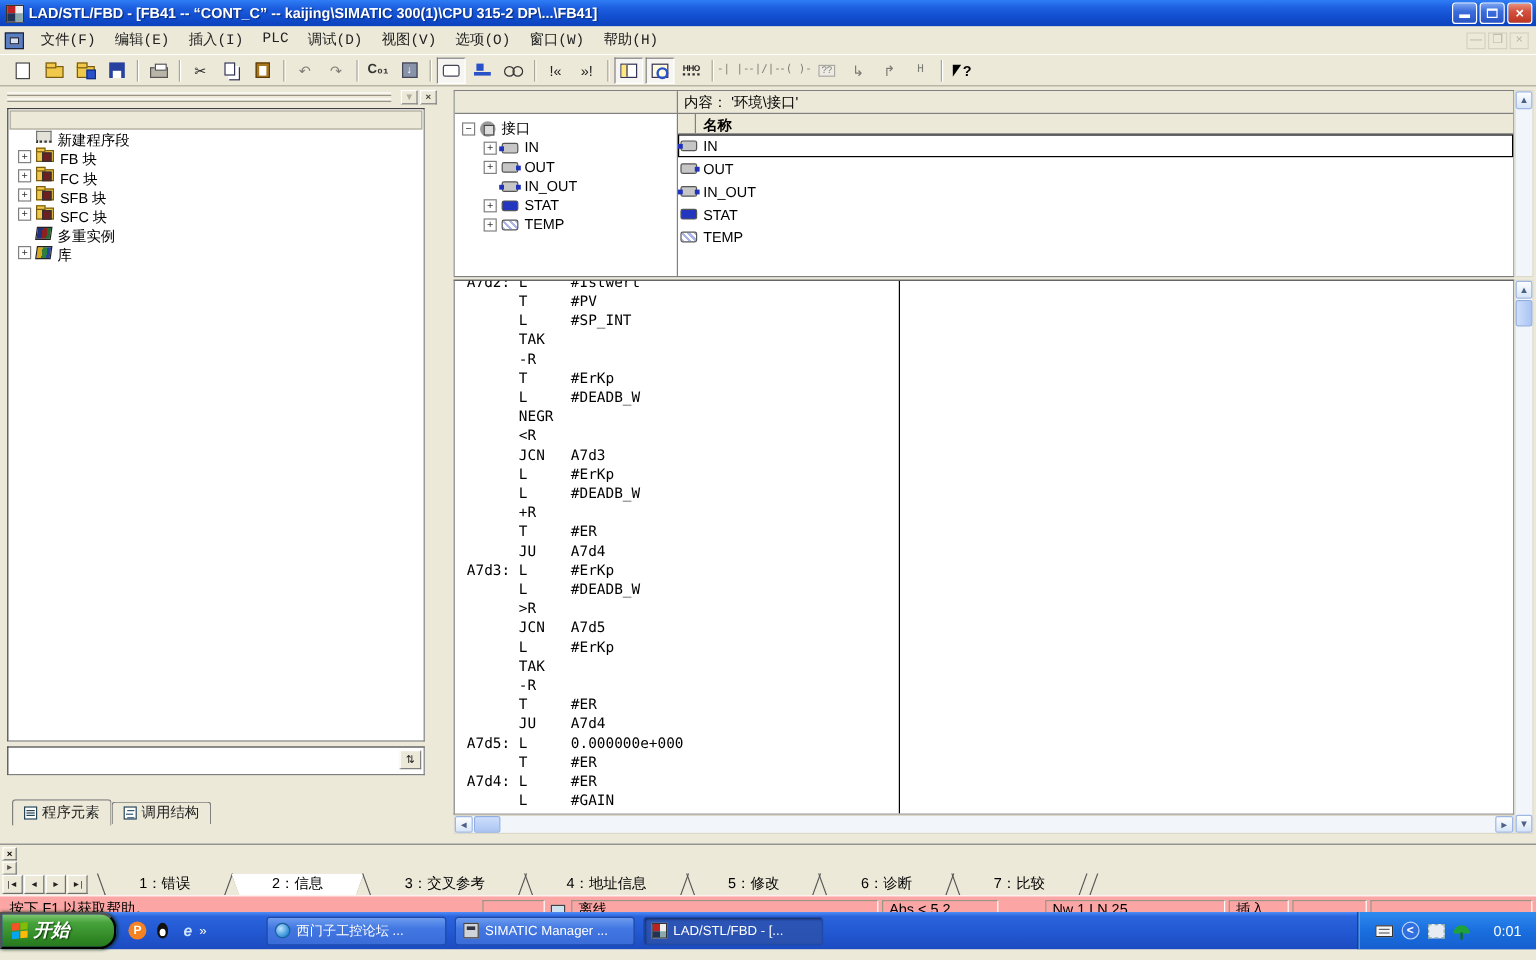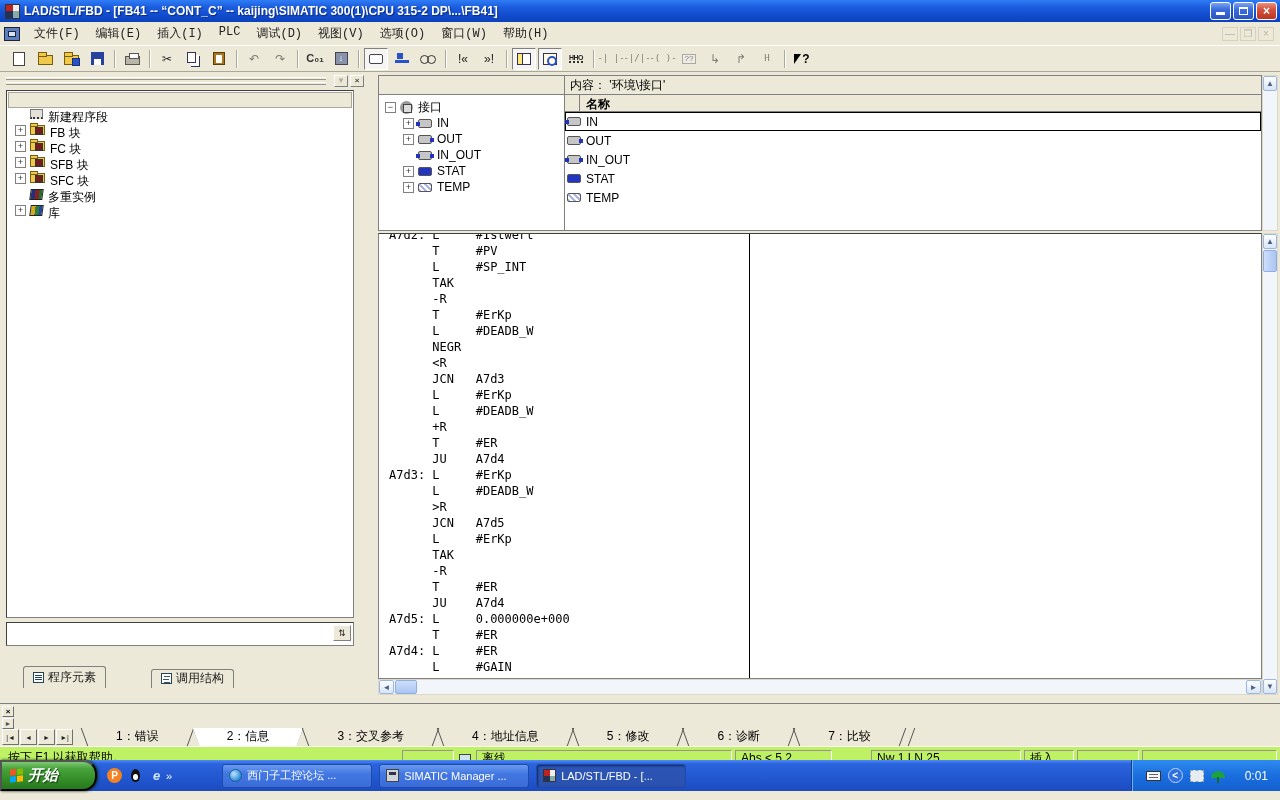--- a/index.html
+++ b/index.html
@@ -93,21 +93,21 @@
   .i-net { width:13px; height:10px; background:#e4e2d8; border:1px solid #777; border-bottom:2px dotted #333; }
   .i-bfold { width:15px; height:10px; background:#f0c84a; border:1px solid #7a5c10; position:relative; }
   .i-bfold::before { content:""; position:absolute; left:-1px; top:-3px; width:6px; height:2px; background:#f0c84a; border:1px solid #7a5c10; }
   .i-bfold::after { content:""; position:absolute; right:1px; top:1px; width:6px; height:6px; background:#6e1f1f; border:1px solid #333; }
   .i-multi { width:13px; height:11px; background:linear-gradient(90deg,#22307e 0 4px,#8c2020 4px 8px,#1f6e2e 8px 13px); transform:skewX(-8deg); border:1px solid #222; }
   .i-lib { width:13px; height:11px; background:linear-gradient(90deg,#d8a820 0 4px,#2e7e3e 4px 8px,#2445a0 8px 13px); transform:skewX(-8deg); border:1px solid #222; }
   .preview-strip { position:absolute; left:4px; top:548px; width:348px; height:24px; background:#fff;
     border:1px solid #808080; border-top-color:#404040; border-left-color:#404040; }
   .sort-btn { position:absolute; right:2px; top:2px; width:18px; height:16px; background:#ECE9D8;
     border:1px solid #fff; border-right-color:#808080; border-bottom-color:#808080; font-size:9px; line-height:13px; text-align:center; color:#222; }
-  .ptabs { position:absolute; left:21px; top:592px; display:flex; align-items:flex-end; height:22px;gap:45px; }
+  .ptabs { position:absolute; left:8px; top:592px; display:flex; align-items:center; height:22px; }
   .ptab { display:flex; align-items:center; gap:4px; padding:2px 9px 3px; border:1px solid #808080; border-bottom:none;
     background:#ECE9D8; height:19px; border-radius:3px 3px 0 0; color:#222; }
   .ptab.active { background:#ECE9D8; height:22px; font-weight:normal; box-shadow:0 2px 0 #ECE9D8; }
   .pt-ic1 { width:11px; height:11px; background:#fff; border:1px solid #245; position:relative; }
   .pt-ic1::after{ content:""; position:absolute; left:1px; top:2px; width:7px; height:1px; background:#245; box-shadow:0 2px 0 #245, 0 4px 0 #245; }
   .pt-ic2 { width:11px; height:11px; border:1px solid #245; position:relative; background:#fff;}
   .pt-ic2::after{ content:""; position:absolute; left:2px; top:2px; width:6px; height:1px; background:#357; box-shadow:-1px 3px 0 #357, 0 6px 0 #357; }
 
   
   .iface-section { position:absolute; left:378px; top:75px; width:884px; height:156px; border:1px solid #808080; background:#fff; }
@@ -162,21 +162,21 @@
   .onav { width:17px; height:16px; background:#ECE9D8; border:1px solid #fff; border-right-color:#707070; border-bottom-color:#707070; font-size:7px; text-align:center; color:#222; margin-right:1px; }
   .otabs { display:flex; margin-left:8px; height:18px; }
   .otab { position:relative; padding:0 34px; line-height:17px; color:#000; }
   .otab::before { content:""; position:absolute; left:2px; top:0; bottom:0; width:1px; background:#555; transform:skewX(20deg); }
   .otab::after { content:""; position:absolute; right:2px; top:0; bottom:0; width:1px; background:#555; transform:skewX(-20deg); }
   .otab.active { background:#fff; clip-path:polygon(0 0,100% 0,calc(100% - 7px) 100%,7px 100%); }
   .otab-end { position:relative; width:14px; }
   .otab-end::before { content:""; position:absolute; left:6px; top:0; bottom:0; width:1px; background:#555; transform:skewX(-20deg); }
 
   
-  .statusbar { position:absolute; left:0; top:746px; width:1280px; height:23px; background:#bef264; border-top:1px solid #fff;
+  .statusbar { position:absolute; left:0; top:746px; width:1280px; height:23px; background:#fca5a5; border-top:1px solid #fff;
     display:flex; align-items:center; gap:3px; padding:0 3px; }
   .sfield { height:17px; border:1px solid #9a9687; border-bottom-color:#fff; border-right-color:#fff; line-height:15px; padding:0 5px; color:#000; white-space:nowrap; overflow:hidden; }
   .sf-help { flex:1; border:none; }
   .sf-empty1 { width:52px; }
   .mon { width:12px; height:9px; border:1px solid #444; background:#cfe3ef; position:relative; margin:0 2px; }
   .mon::after { content:""; position:absolute; left:3px; bottom:-3px; width:4px; height:2px; background:#444; }
   .sf-conn { width:256px; }
   .sf-abs { width:97px; }
   .sf-pos { width:150px;margin-left:36px; }
   .sf-mode { width:50px; }

